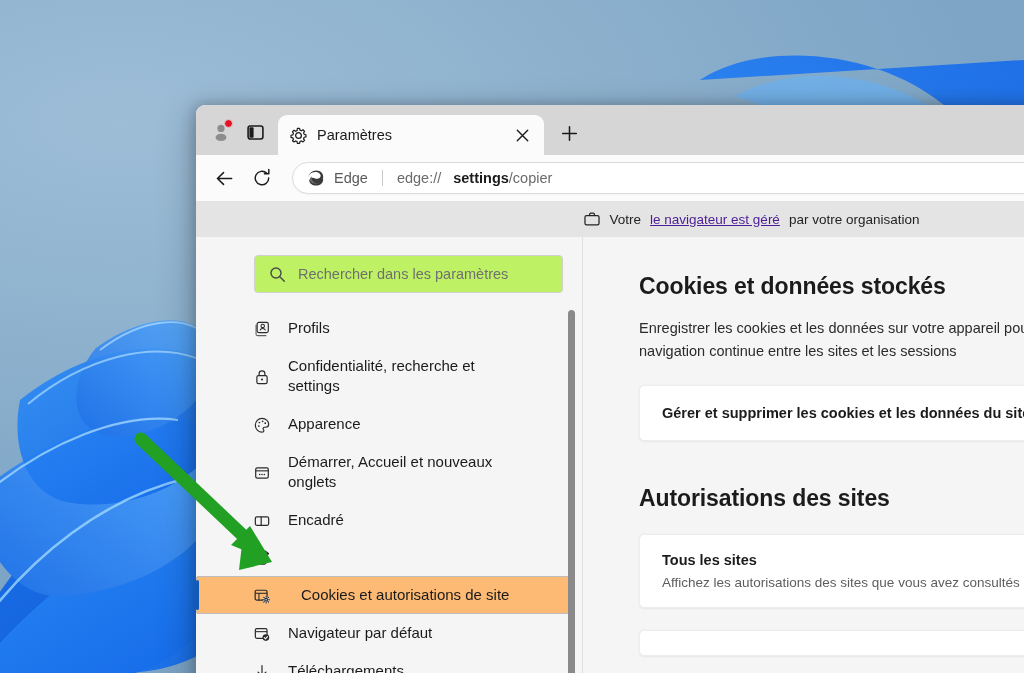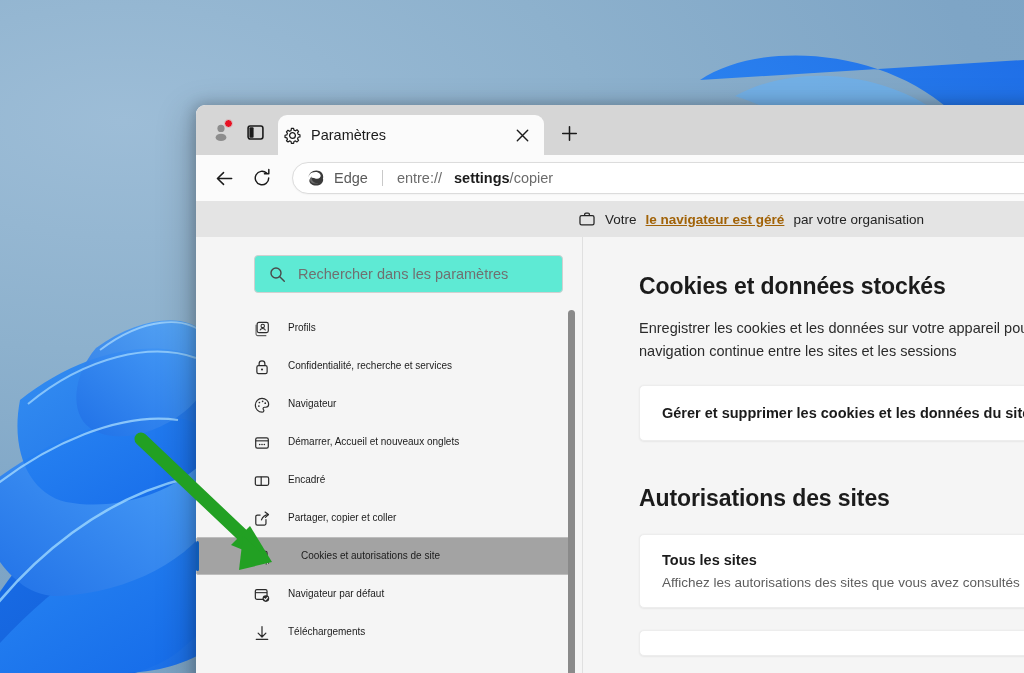--- a/index.html
+++ b/index.html
@@ -48,21 +48,21 @@
     position:absolute; right:5px; top:4px;
     width:9px; height:9px; border-radius:50%;
     background:#e81123; border:1.5px solid #d6d6d6;
   }
   #tab-active {
     margin-left:6px;
     width:266px; height:40px;
     background:#fbfbfb;
     border-top-left-radius:9px; border-top-right-radius:9px;
     display:flex; align-items:center; gap:10px;
-    padding:0 10px 0 6px;
+    padding:0 10px 0 12px;
     position:relative;
   }
   #tab-active .tab-title {
     flex:1; font-size:14.5px; color:#1b1b1b; white-space:nowrap;
     overflow:hidden; text-overflow:ellipsis;
   }
   #tab-close {
     width:24px; height:24px; border-radius:4px; flex:none;
     display:flex; align-items:center; justify-content:center;
   }
@@ -96,50 +96,50 @@
   #address-bar .url { font-size:14.5px; color:#6b6b6b; white-space:nowrap; }
   #address-bar .url b { color:#1b1b1b; font-weight:700;margin-left:12px; }
 
   
   #info-bar {
     height:36px; background:#e4e4e4;
     display:flex; align-items:center; justify-content:center;
     gap:9px; font-size:13.5px; color:#232323;
     padding-left:250px;
   }
-  #info-bar a { color:#a16207; text-decoration:underline;font-weight:bold; }
+  #info-bar a { color:#4c1d95; text-decoration:underline; }
 
   
   #settings-body { display:flex; height:calc(100% - 132px); background:#f5f5f5; }
 
   
   #sidebar {
     width:387px; flex:none; position:relative;
     background:#f5f5f5;
     padding:18px 0 0 0;
     overflow:hidden;
   }
   #settings-search {
     margin:0 20px 0 58px;
-    height:38px; background:#5eead4;
+    height:38px; background:#bef264;
     border:1px solid #d0d0d0; border-radius:4px;
     display:flex; align-items:center; gap:12px; padding:0 14px;
   }
   #settings-search .ph { font-size:14.5px; color:#707070; }
 
   #nav-list { margin-top:16px; }
   .nav-item {
-    display:flex; align-items:flex-end; gap:16px;
+    display:flex; align-items:center; gap:16px;
     padding:9px 14px 9px 56px;
     position:relative;
-    font-size:10px; color:#1b1b1b; line-height:20px;
+    font-size:15px; color:#1b1b1b; line-height:20px;
   }
   .nav-item .ico { width:20px; flex:none; display:flex; justify-content:center; padding-top:1px; }
   .nav-item.selected {
-    background:#a3a3a3;
+    background:#fdba74;
     border:1px solid #bdbdbd;
     margin-right:10px;
     border-radius:2px;
     padding:8px 14px 8px 55px;
     gap:29px;
   }
   .nav-item.selected::before {
     content:""; position:absolute;
     left:-1px; top:3px; bottom:3px; width:3px;
     background:#0f5bb5; border-radius:2px;
@@ -290,21 +290,21 @@
 
     <div id="address-bar">
       <span style="display:flex">
         <svg width="18" height="18" viewBox="0 0 20 20">
           <path d="M18 11.6c0 4-3.6 6.8-8 6.8-4.2 0-7.4-2.6-7.4-5.4 0-2 1.5-3.4 3.4-3.4 2.2 0 3.1 1.3 5.2 1.3 2.6 0 4-1.6 4-3.3 0-2.4-2.4-4.4-6-4.4C4.6 3.2 1.6 6.4 1.6 10c0-5 4-8.4 8.8-8.4 4.6 0 7.6 3.1 7.6 7 0 1-.1 2-.4 2.6 0 .1 .4.2 .4.4z" fill="#3b3b3b"></path>
           <path d="M5.3 8.4c-1.2.6-2 1.8-2 3.2 0 2.4 2.6 4.6 6.2 4.6 1.3 0 2.4-.2 3.4-.7-1.5.3-3.1.2-4.6-.5-2.2-1-3.5-3.1-3-6.6z" fill="#6b6b6b"></path>
         </svg>
       </span>
       <span class="edge-label">Edge</span>
       <span class="sep"></span>
-      <span class="url"><span>entre://</span><b>settings</b><span>/copier</span></span>
+      <span class="url"><span>edge://</span><b>settings</b><span>/copier</span></span>
     </div>
   </div>
 
   <div id="info-bar">
     <span style="display:flex">
       <svg width="18" height="18" viewBox="0 0 20 20">
         <rect x="2.2" y="6.2" width="15.6" height="10.2" rx="1.8" fill="none" stroke="#232323" stroke-width="1.4"></rect>
         <path d="M7.4 6.2V4.8a1.4 1.4 0 0 1 1.4-1.4h2.4a1.4 1.4 0 0 1 1.4 1.4v1.4" fill="none" stroke="#232323" stroke-width="1.4"></path>
       </svg>
     </span>
@@ -342,34 +342,34 @@
         </div>
 
         <div class="nav-item">
           <span class="ico">
             <svg width="18" height="18" viewBox="0 0 20 20">
               <rect x="4.3" y="8.4" width="11.4" height="9" rx="1.8" fill="none" stroke="#2b2b2b" stroke-width="1.35"></rect>
               <path d="M6.8 8.4V6.3a3.2 3.2 0 0 1 6.4 0v2.1" fill="none" stroke="#2b2b2b" stroke-width="1.35"></path>
               <circle cx="10" cy="12.8" r="1.15" fill="#2b2b2b"></circle>
             </svg>
           </span>
-          <span style="width:225px">Confidentialité, recherche et services</span>
+          <span style="width:225px">Confidentialité, recherche et settings</span>
         </div>
 
         <div class="nav-item">
           <span class="ico">
             <svg width="18" height="18" viewBox="0 0 20 20">
               <path d="M10 2.6c4.2 0 7.4 2.9 7.4 6.6 0 2.3-1.7 3.3-3.3 3.3h-1.3c-1 0-1.6.7-1.6 1.5 0 .5.2.8.4 1.1.3.4.5.7.5 1.2 0 .9-.8 1.6-2 1.6-4.1 0-7.5-3.5-7.5-7.7S5.8 2.6 10 2.6z" fill="none" stroke="#2b2b2b" stroke-width="1.3"></path>
               <circle cx="7.1" cy="7.2" r=".95" fill="#2b2b2b"></circle>
               <circle cx="10.7" cy="5.9" r=".95" fill="#2b2b2b"></circle>
               <circle cx="13.6" cy="8" r=".95" fill="#2b2b2b"></circle>
               <circle cx="6.5" cy="11.2" r=".95" fill="#2b2b2b"></circle>
             </svg>
           </span>
-          <span>Navigateur</span>
+          <span>Apparence</span>
         </div>
 
         <div class="nav-item">
           <span class="ico">
             <svg width="18" height="18" viewBox="0 0 20 20">
               <rect x="3" y="4.2" width="14" height="11.6" rx="1.8" fill="none" stroke="#2b2b2b" stroke-width="1.35"></rect>
               <path d="M3 7.6h14" stroke="#2b2b2b" stroke-width="1.25"></path>
               <circle cx="7.4" cy="11.7" r=".9" fill="#2b2b2b"></circle>
               <circle cx="10" cy="11.7" r=".9" fill="#2b2b2b"></circle>
               <circle cx="12.6" cy="11.7" r=".9" fill="#2b2b2b"></circle>
@@ -389,21 +389,20 @@
         </div>
 
         <div class="nav-item">
           <span class="ico">
             <svg width="18" height="18" viewBox="0 0 20 20">
               <path d="M14.4 10.6v4.4a1.8 1.8 0 0 1-1.8 1.8H4.9a1.8 1.8 0 0 1-1.8-1.8V7.4a1.8 1.8 0 0 1 1.8-1.8h3" fill="none" stroke="#2b2b2b" stroke-width="1.35" stroke-linecap="round"></path>
               <path d="M9.4 11 C10.6 7.4 13.4 5.4 17 5.1" fill="none" stroke="#2b2b2b" stroke-width="1.35" stroke-linecap="round"></path>
               <path d="M13.4 2.3 L17.2 5.1 L13.8 8.2" fill="none" stroke="#2b2b2b" stroke-width="1.35" stroke-linecap="round" stroke-linejoin="round"></path>
             </svg>
           </span>
-          <span>Partager, copier et coller</span>
         </div>
 
         <div class="nav-item selected">
           <span class="ico">
             <svg width="18" height="18" viewBox="0 0 20 20">
               <rect x="2.4" y="3.6" width="13.2" height="11" rx="1.7" fill="none" stroke="#2b2b2b" stroke-width="1.35"></rect>
               <path d="M2.4 7h13.2" stroke="#2b2b2b" stroke-width="1.2"></path>
               <path d="M6.6 7v7.6" stroke="#2b2b2b" stroke-width="1.2"></path>
               <circle cx="14.6" cy="14.1" r="3.5" fill="#e0e0e0" stroke="none"></circle>
               <circle cx="14.6" cy="14.1" r="1.5" fill="none" stroke="#2b2b2b" stroke-width="1.2"></circle>

